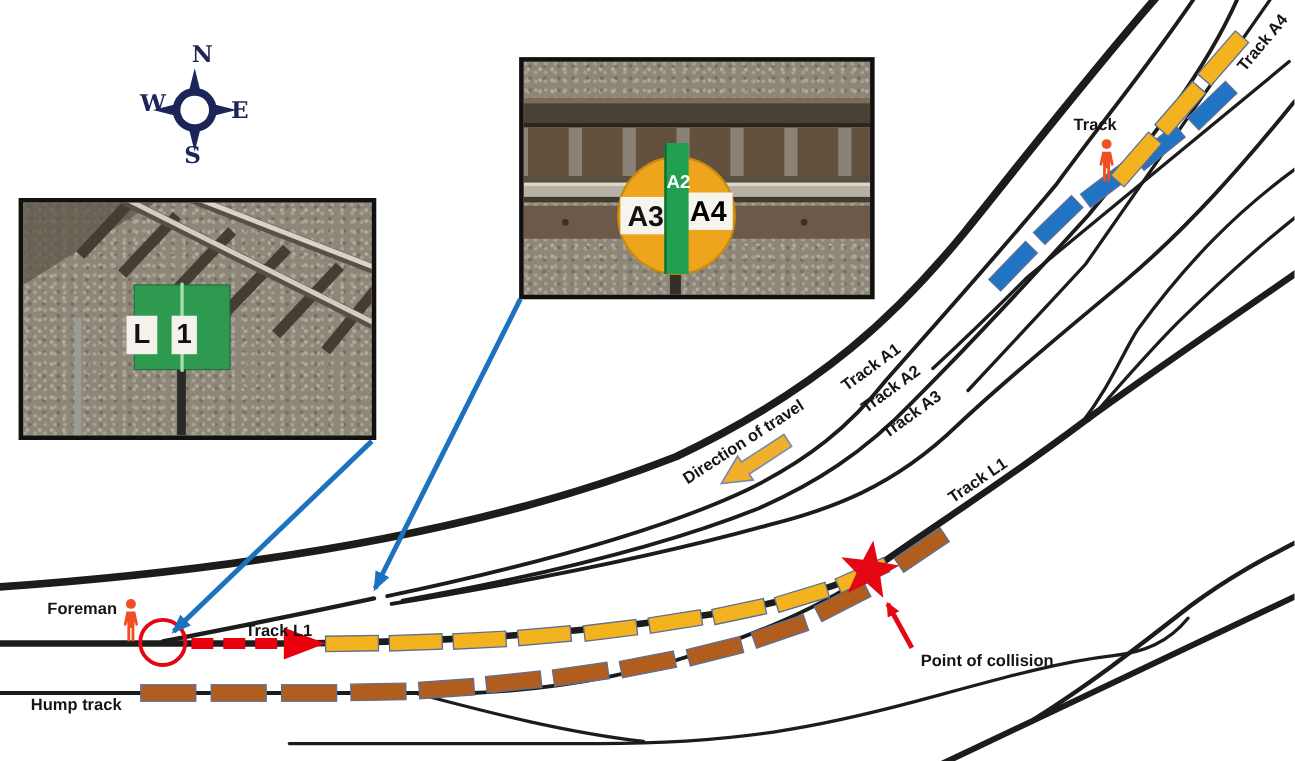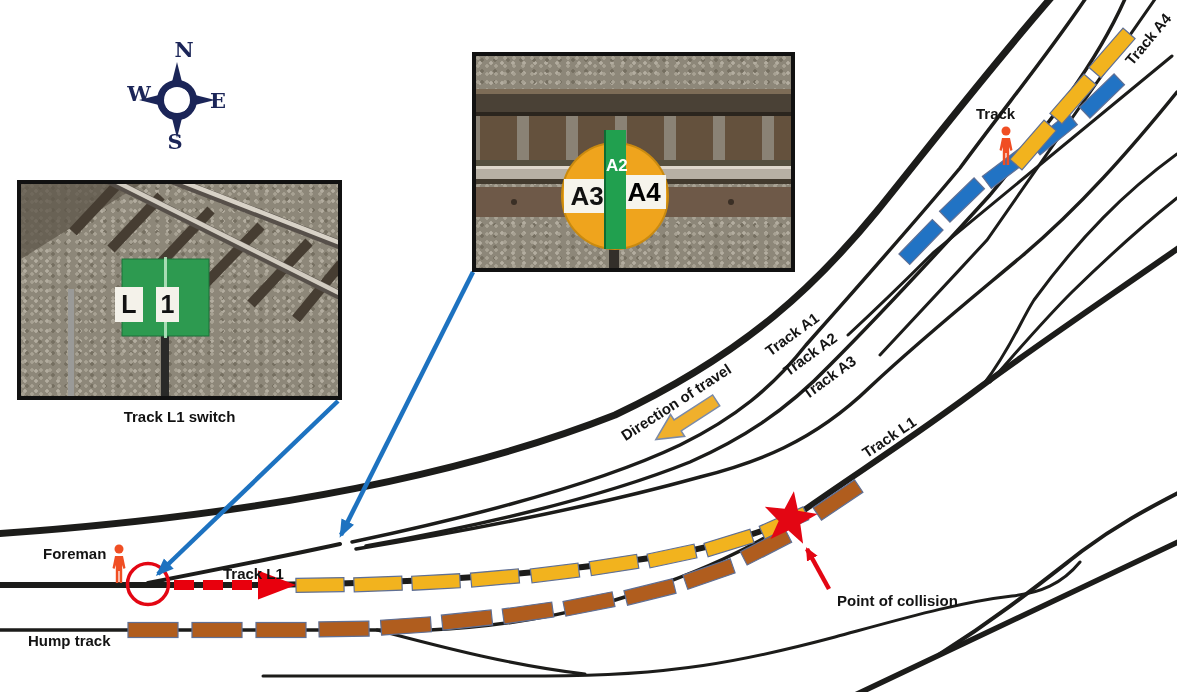--- a/index.html
+++ b/index.html
@@ -140,21 +140,20 @@
       <rect x="47" y="105" width="6" height="107" fill="#9a9a98"></rect>
       <rect x="140" y="148" width="8" height="64" fill="#2a2a28"></rect>
       <g>
         <rect x="101" y="75" width="87" height="77" fill="#2d9a50" stroke="#1c7038" stroke-width="1"></rect>
         <rect x="143" y="73" width="3" height="81" fill="#a8dcb4"></rect>
       </g>
     </svg>
     <span style="position:absolute;left:94px;top:103px;width:28px;height:35px;background:#f4f2ea;color:#111;font-weight:bold;font-size:25px;text-align:center;line-height:35px">L</span>
     <span style="position:absolute;left:135px;top:103px;width:23px;height:35px;background:#f4f2ea;color:#111;font-weight:bold;font-size:25px;text-align:center;line-height:35px">1</span>
   </div>
-  <div class="caption" style="left:17px;top:408px;width:325px">Track L1 switch</div>
 
   <div class="photo" style="left:472px;top:52px;width:323px;height:220px">
     <svg width="315" height="212" viewBox="0 0 315 212">
       <rect x="0" y="33" width="315" height="6" fill="#7d6c57"></rect>
       <rect x="0" y="38" width="315" height="19" fill="#4a4136"></rect>
       <rect x="0" y="56" width="315" height="4" fill="#2b251e"></rect>
       <rect x="0" y="60" width="315" height="46" fill="#8a8275"></rect>
       <g fill="#64513d">
         <rect x="4" y="60" width="37" height="45"></rect>
         <rect x="53" y="60" width="37" height="45"></rect>

